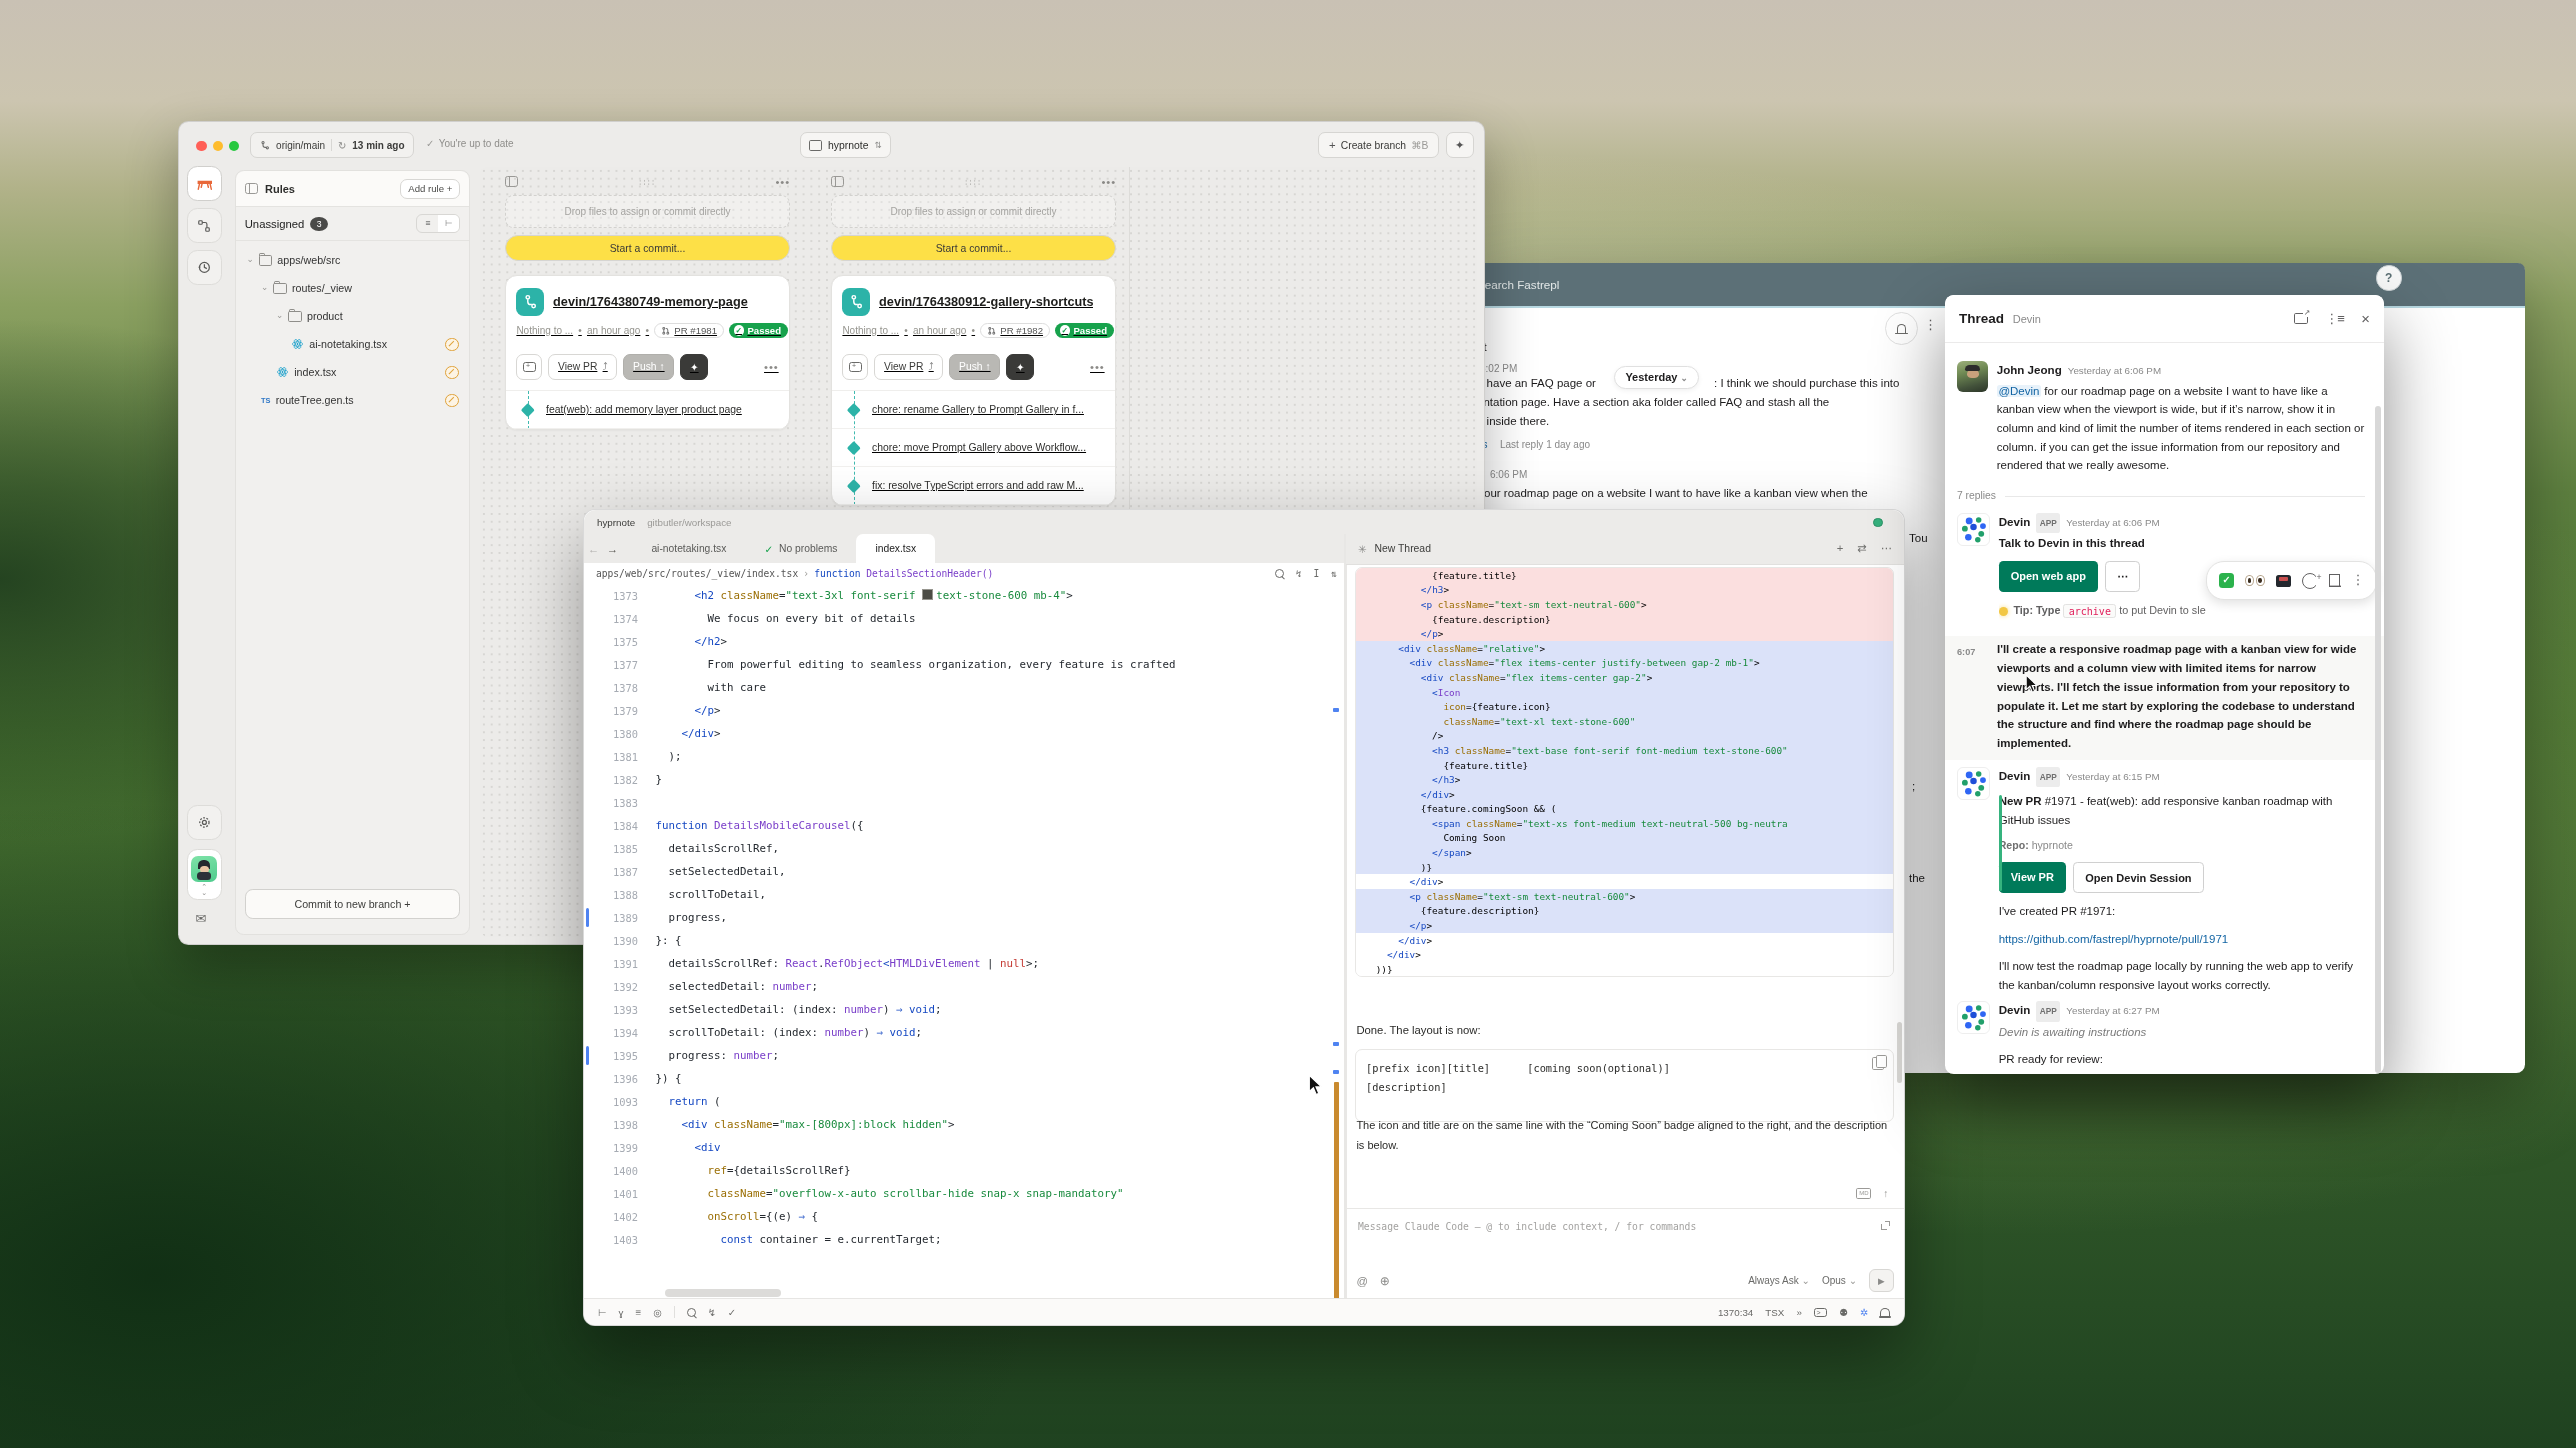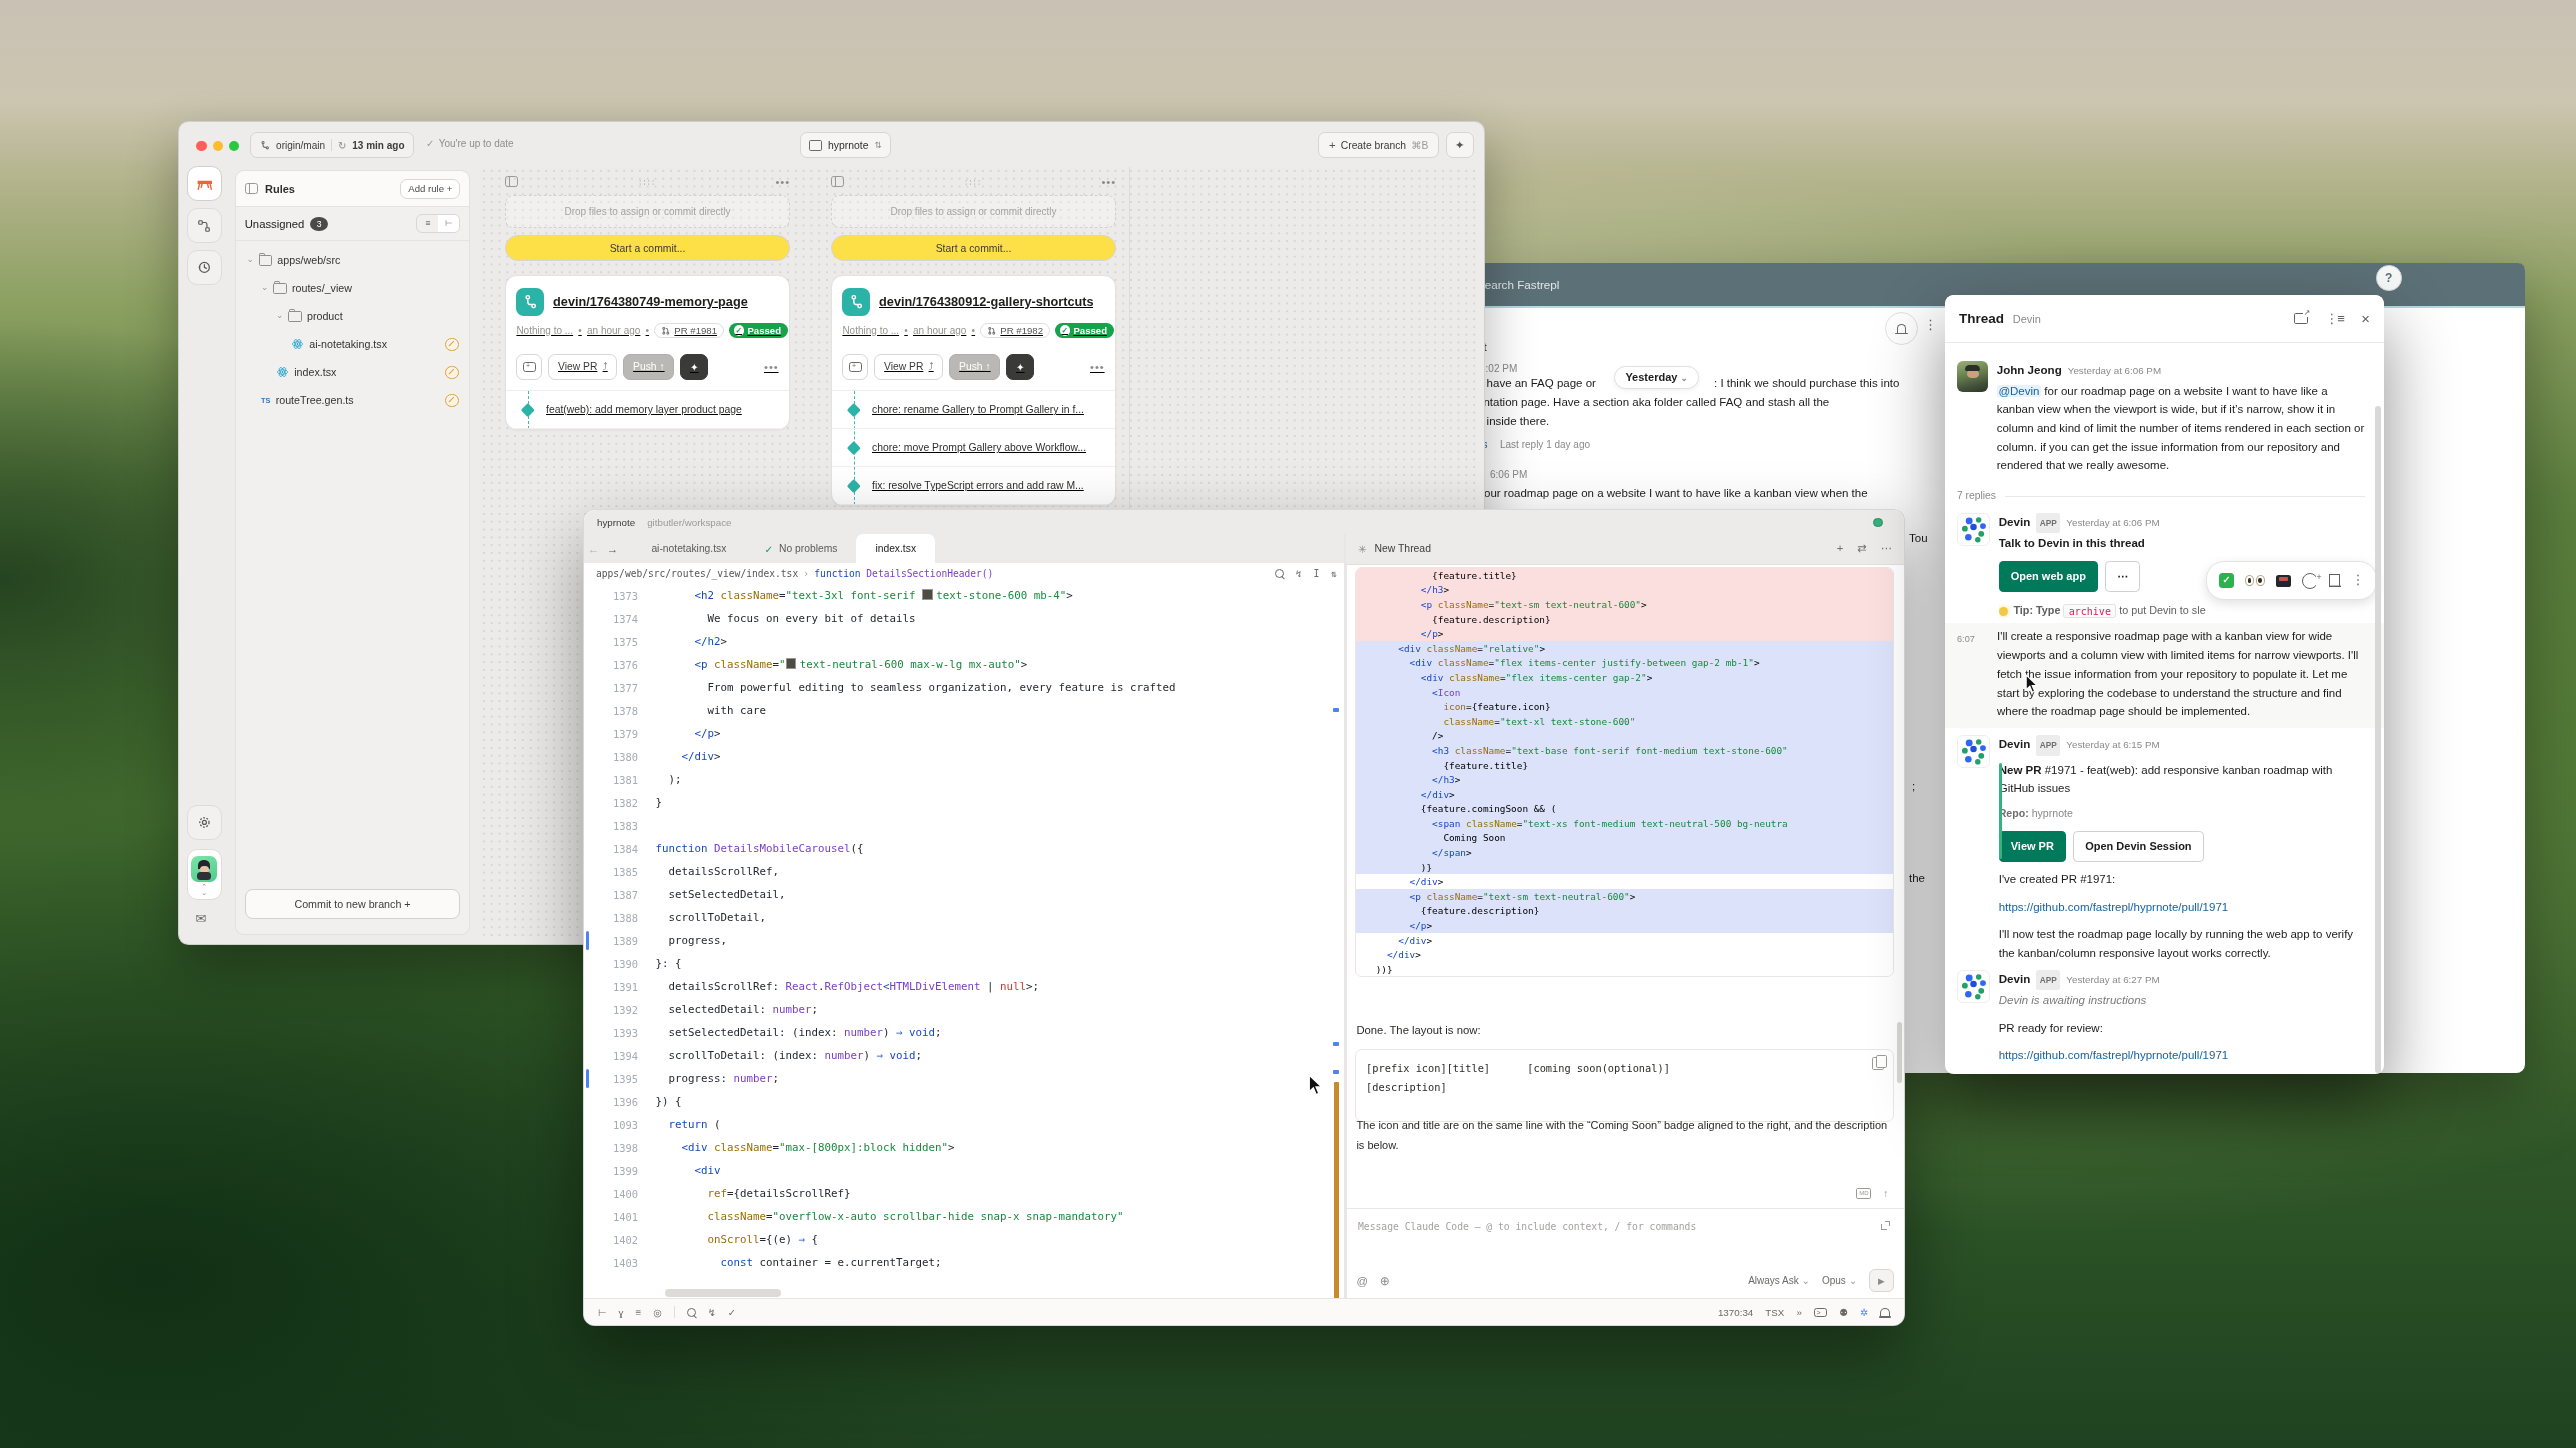--- a/index.html
+++ b/index.html
@@ -164,21 +164,21 @@
   .tb-check{width:14.8px;height:14.8px;border-radius:3.5px;background:#2bb24c;color:#fff;font-size:9.6px;font-weight:700;display:flex;align-items:center;justify-content:center;}
   .tb-eyes{display:flex;gap:1.7px;}
   .tb-eyes i{width:7px;height:9.6px;border-radius:50%;background:#fff;border:0.9px solid #b5a48c;position:relative;}
   .tb-eyes i::after{content:'';position:absolute;left:1.7px;top:2.6px;width:3.5px;height:4.3px;border-radius:50%;background:#3b2e20;}
   .tb-devin{width:14.8px;height:12px;border-radius:2.6px;background:#23272d;position:relative;}
   .tb-devin::after{content:'';position:absolute;left:2.6px;top:2.6px;right:2.6px;height:4.3px;background:#c94f4f;border-radius:0.9px;}
   .tb-smile{width:14px;height:14px;border:1.3px solid #616061;border-radius:50%;position:relative;}
   .tb-smile::after{content:'+';position:absolute;right:-4.3px;top:-6px;font-size:8.7px;color:#616061;background:#fff;}
   .tb-book{width:8.7px;height:12px;border:1.4px solid #616061;border-bottom:0;position:relative;}
   .tb-book::after{content:'';position:absolute;left:-1.4px;right:-1.4px;bottom:-3.5px;border-left:5.6px solid transparent;border-right:5.6px solid transparent;border-top:0;height:0;border-bottom:4.3px solid #fff;box-shadow:0 -1.4px 0 #616061;}
-  .msg-plain{background:#f8f8f6;margin:2px -19px 0 -12px;padding:4.3px 19px 7px 12px;display:flex;}
+  .msg-plain{background:#f8f8f6;margin:15px -19px 0 -12px;padding:4.3px 19px 7px 12px;display:flex;font-weight:bold;}
   .msg-plain .gutter{width:40px;flex:none;font-size:9.2px;color:#8a8a8a;padding-top:2.6px;}
   .msg-plain .tx{flex:1;min-width:0;}
   .attach{position:relative;padding-left:0;margin-top:5.2px;}
   .attach::before{content:'';position:absolute;left:0;top:2.6px;bottom:2.6px;width:3.5px;border-radius:3.5px;background:#35b37e;}
   .repo{color:#8a8a8a;font-size:10.6px;margin-top:6px;}
   .para{margin-top:8.7px;}
   .link{color:#1264a3;}
   .m-italic{color:#7a7a7a;font-style:italic;margin-top:0.9px;}
   .th-scroll{position:absolute;right:2.6px;top:111px;width:6px;height:667px;background:#d8d8d8;border-radius:3.5px;z-index:5;}
   
@@ -517,24 +517,20 @@
           <span class="ln">1373</span>
           <span class="ct">      <span class="tk-p">&lt;</span><span class="tk-t">h2</span> <span class="tk-a">className</span>=<span class="tk-s">"text-3xl font-serif <i class="sw"></i>text-stone-600 mb-4"</span>&gt;</span>
         </div>
         <div class="code-line">
           <span class="ln">1374</span>
           <span class="ct">        We focus on every bit of details</span>
         </div>
         <div class="code-line">
           <span class="ln">1375</span>
           <span class="ct">      <span class="tk-p">&lt;/</span><span class="tk-t">h2</span>&gt;</span>
-        </div>
-        <div class="code-line">
-          <span class="ln">1376</span>
-          <span class="ct">      <span class="tk-p">&lt;</span><span class="tk-t">p</span> <span class="tk-a">className</span>=<span class="tk-s">"<i class="sw"></i>text-neutral-600 max-w-lg mx-auto"</span>&gt;</span>
         </div>
         <div class="code-line">
           <span class="ln">1377</span>
           <span class="ct">        From powerful editing to seamless organization, every feature is crafted</span>
         </div>
         <div class="code-line">
           <span class="ln">1378</span>
           <span class="ct">        with care</span>
         </div>
         <div class="code-line">

